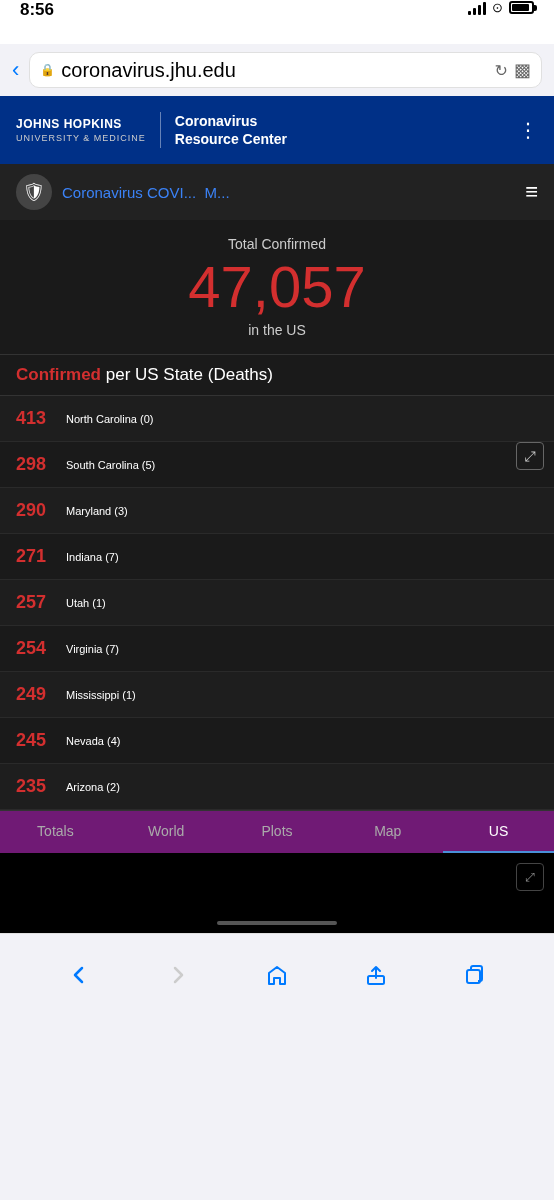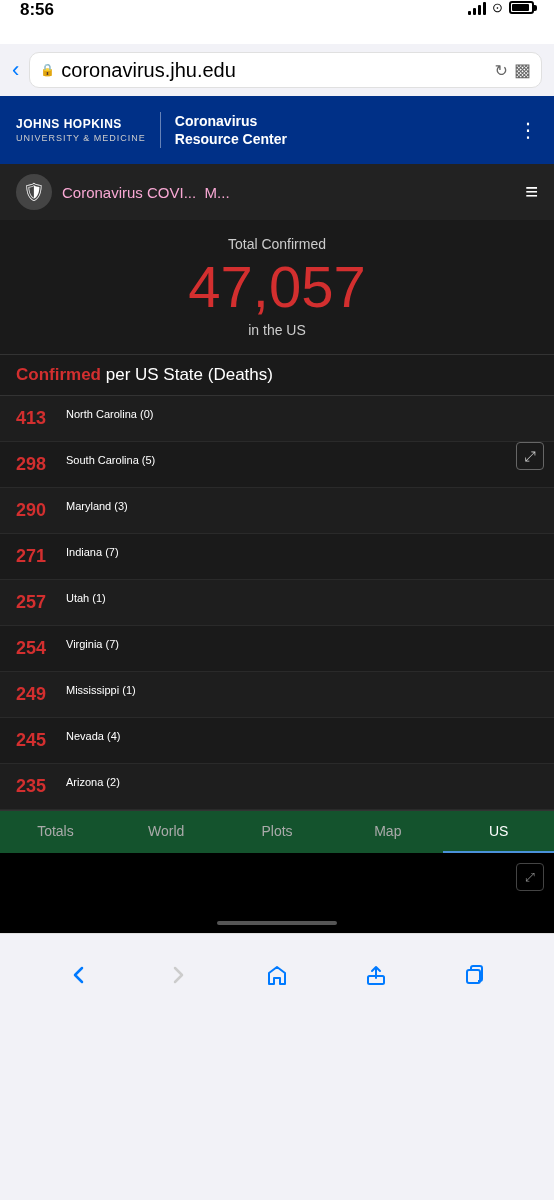--- a/index.html
+++ b/index.html
@@ -184,21 +184,21 @@
       height: 36px;
       border-radius: 50%;
       background: #444;
       display: flex;
       align-items: center;
       justify-content: center;
       font-size: 18px;
       color: #fff;
     }
     .site-title {
-      color: #f9a8d4;
+      color: #3b82f6;
       font-size: 15px;
       font-weight: 500;
     }
     .menu-dots {
       color: #fff;
       font-size: 22px;
       cursor: pointer;
     }
     .expand-btn {
       width: 28px;
@@ -259,45 +259,44 @@
     .state-list-title .confirmed {
       color: #d32f2f;
       font-weight: 600;
     }
 
     
     .state-row {
       background: #1a1a1a;
       padding: 12px 16px;
       display: flex;
-      align-items: flex-start;
+      align-items: center;
       border-bottom: 1px solid #2a2a2a;
     }
     .state-row:nth-child(odd) {
       background: #1e1e1e;
     }
     .state-count {
       color: #d32f2f;
       font-size: 18px;
       font-weight: 600;
       width: 50px;
       flex-shrink: 0;
     }
     .state-name {
       color: #fff;
       font-size: 11px;
     }
 
     
     .bottom-tabs {
-      background: #14532d;
+      background: #701a75;
       display: flex;
       border-top: 1px solid #333;
       position: relative;
-      justify-content: flex-end;
     }
     .tab-item {
       flex: 1;
       padding: 12px 6px;
       text-align: center;
       color: #aaa;
       font-size: 14px;
       cursor: pointer;
     }
     .tab-item.active {

